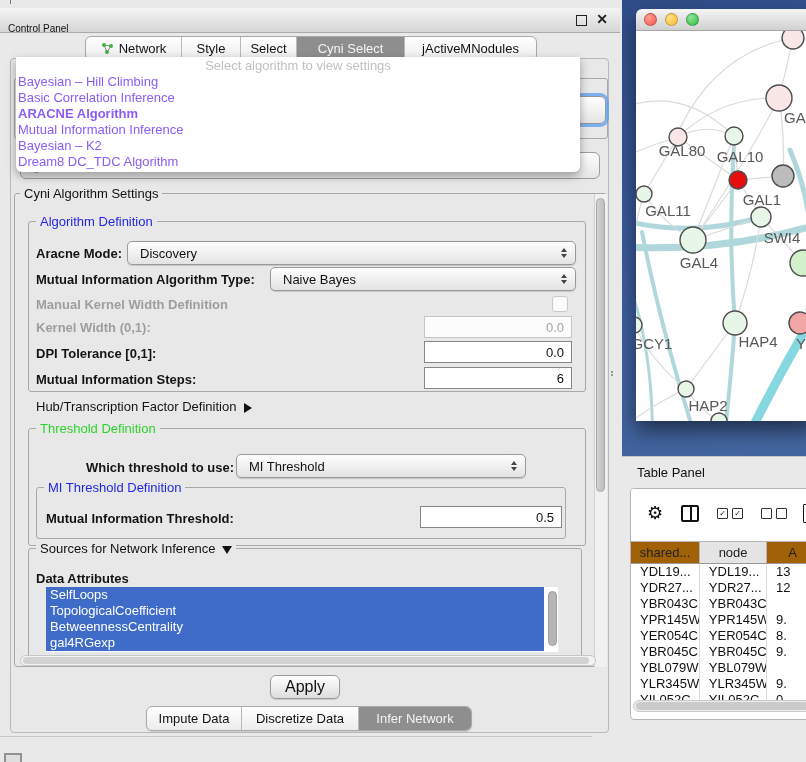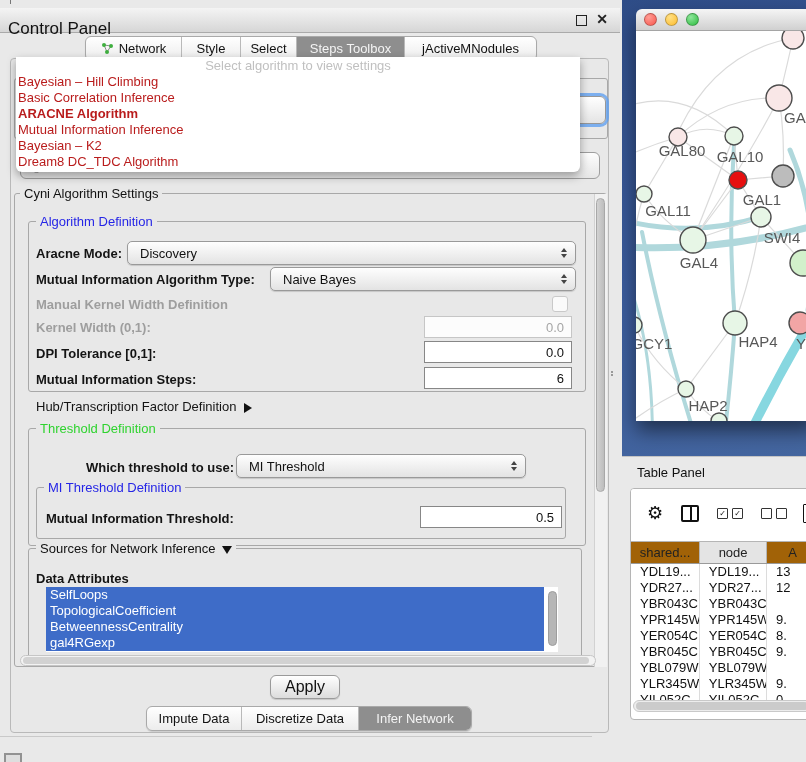--- a/index.html
+++ b/index.html
@@ -4,21 +4,21 @@
 <style>
   html,body{margin:0;padding:0;background:#d4d4d4;font-family:"Liberation Sans",sans-serif;}
   #stage{position:relative;width:806px;height:762px;overflow:hidden;background:#e9e9e9;}
   .abs{position:absolute;}
 
   
   #cp{position:absolute;left:0;top:0;width:620px;height:738px;background:#e9e9e9;}
   #cp-top-tick{position:absolute;left:10px;top:0;width:1px;height:4px;background:#777;}
   #cp-titlebar{position:absolute;left:0;top:8px;width:620px;height:24px;
     background:linear-gradient(#f4f4f4,#d6d6d6);border-bottom:1px solid #aaa;display:flex;align-items:center;}
-  #cp-title{margin-left:8px;font-size:17px;color:#111;margin-top:17px;}
+  #cp-title{margin-left:8px;font-size:10px;color:#111;margin-top:17px;}
   #cp-float{position:absolute;right:33px;top:7px;width:9px;height:9px;border:1.5px solid #222;background:transparent;}
   #cp-close{position:absolute;right:12px;top:3px;font-size:14px;font-weight:bold;color:#222;}
 
   .seg-group{position:absolute;display:flex;height:23px;border:1px solid #a9a9a9;border-radius:6px;
     background:linear-gradient(#ffffff,#ececec);overflow:hidden;font-size:13px;box-shadow:0 1px 1px rgba(0,0,0,.12);}
   .seg{display:flex;align-items:center;justify-content:center;border-right:1px solid #b9b9b9;color:#111;box-sizing:border-box;}
   .seg:last-child{border-right:none;}
   .seg.sel{background:#8e8e8e;color:#f4f4f4;}
   #cp-tabs{left:85px;top:36px;}
   #cp-tabs .t0{width:96px;} #cp-tabs .t1{width:59px;text-align:right;} #cp-tabs .t2{width:56px;} #cp-tabs .t3{width:108px;} #cp-tabs .t4{width:131px;}
@@ -34,21 +34,21 @@
   #behind-combo1{position:absolute;left:452px;top:96px;width:154px;height:28px;border:1px solid #979797;border-radius:6px;
     background:linear-gradient(#fff,#e4e4e4);box-shadow:0 0 0 3px rgba(96,160,240,.8);box-sizing:border-box;}
   #behind-combo2{position:absolute;left:20px;top:152px;width:580px;height:27px;border:1px solid #9e9e9e;border-radius:6px;
     background:linear-gradient(#fdfdfd,#e6e6e6);box-sizing:border-box;display:flex;align-items:center;}
   #behind-combo2 span{margin-left:12px;font-size:13px;color:#9a9a9a;}
 
   
   #dropdown{position:absolute;left:16px;top:57px;width:564px;height:115px;background:#ffffff;
     border-radius:0 0 6px 6px;box-shadow:0 4px 10px rgba(0,0,0,.35);z-index:6;}
   #dd-prompt{height:17px;line-height:17px;text-align:center;font-size:13px;color:#c0c0c0;}
-  .dd-item{height:16px;line-height:16px;padding-left:2px;font-size:13px;color:#b91c1c;white-space:nowrap;}
+  .dd-item{height:16px;line-height:16px;padding-left:2px;font-size:13px;color:#8b5cf6;white-space:nowrap;}
   .dd-item.bold{font-weight:bold;}
 
   
   .gb{position:absolute;border:1px solid #a8a8a8;border-radius:3px;box-sizing:border-box;}
   .gb-legend{position:absolute;top:-8px;left:7px;background:#e8e8e8;padding:0 4px;font-size:13px;color:#111;white-space:nowrap;}
   .gb-legend.blue{color:#2525e6;} .gb-legend.green{color:#2fd32f;}
 
   .lbl{position:absolute;font-size:13px;font-weight:bold;color:#141414;white-space:nowrap;}
   .lbl.dis{color:#9e9e9e;}
 
@@ -153,21 +153,21 @@
         </span>
         <span>Network</span>
       </div>
       <div class="seg t1">
           <span>Style</span>
         </div>
       <div class="seg t2">
           <span>Select</span>
         </div>
       <div class="seg t3 sel">
-          <span>Steps Toolbox</span>
+          <span>Cyni Select</span>
         </div>
       <div class="seg t4">
           <span>jActiveMNodules</span>
         </div>
     </div>
 
     <div id="cp-body"></div>
 
     <div id="behind-group"></div>
     <div id="behind-combo1"></div>

